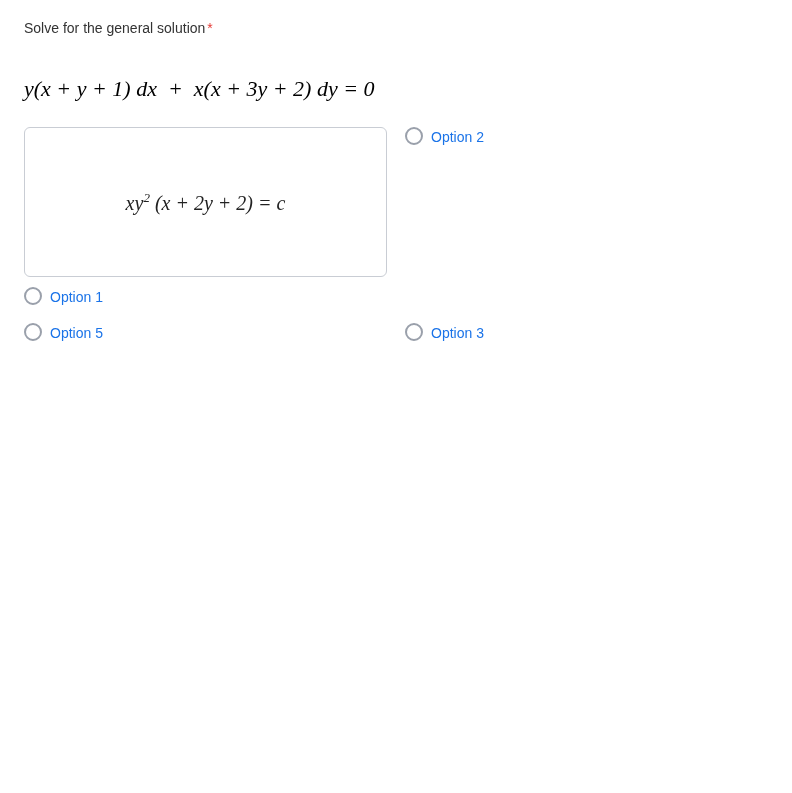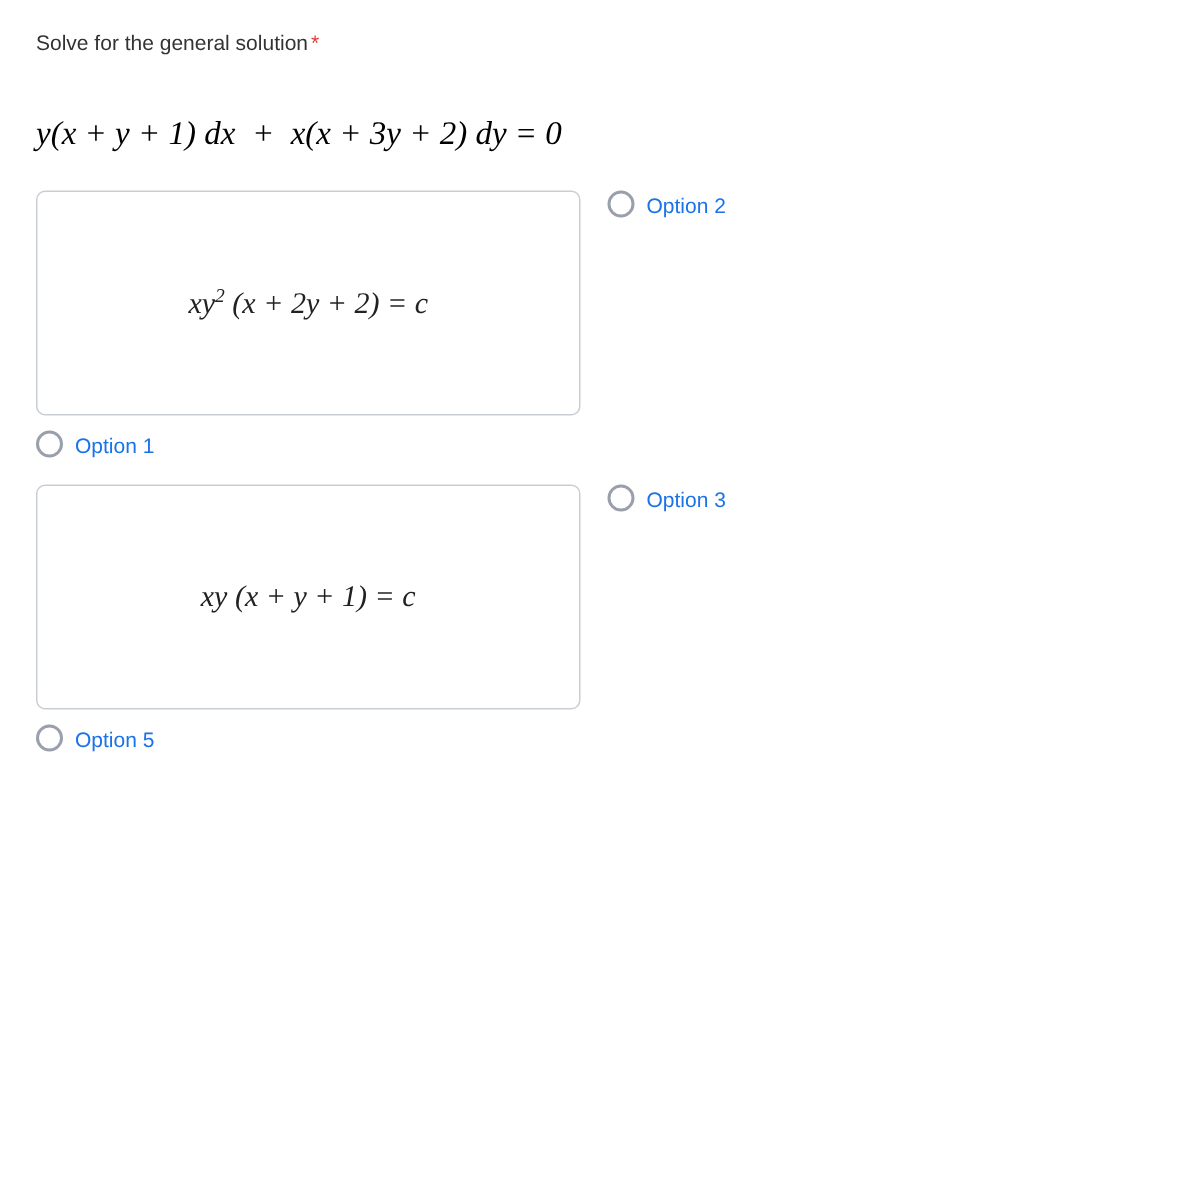--- a/index.html
+++ b/index.html
@@ -127,25 +127,20 @@
   </div>
 
   <div class="option-wrapper">
     <div class="option-radio-row">
       <div class="option-radio"></div>
       <span class="option-label">Option 2</span>
     </div>
   </div>
 
   <div class="option-wrapper">
-    <div class="option-box">
-      <span class="math">
-        <i>xy</i> (<i>x</i> + <i>y</i> + 1) = <i>c</i>
-      </span>
-    </div>
     <div class="option-radio-row">
       <div class="option-radio"></div>
       <span class="option-label">Option 5</span>
     </div>
   </div>
 
   <div class="option-wrapper">
     <div class="option-radio-row">
       <div class="option-radio"></div>
       <span class="option-label">Option 3</span>

